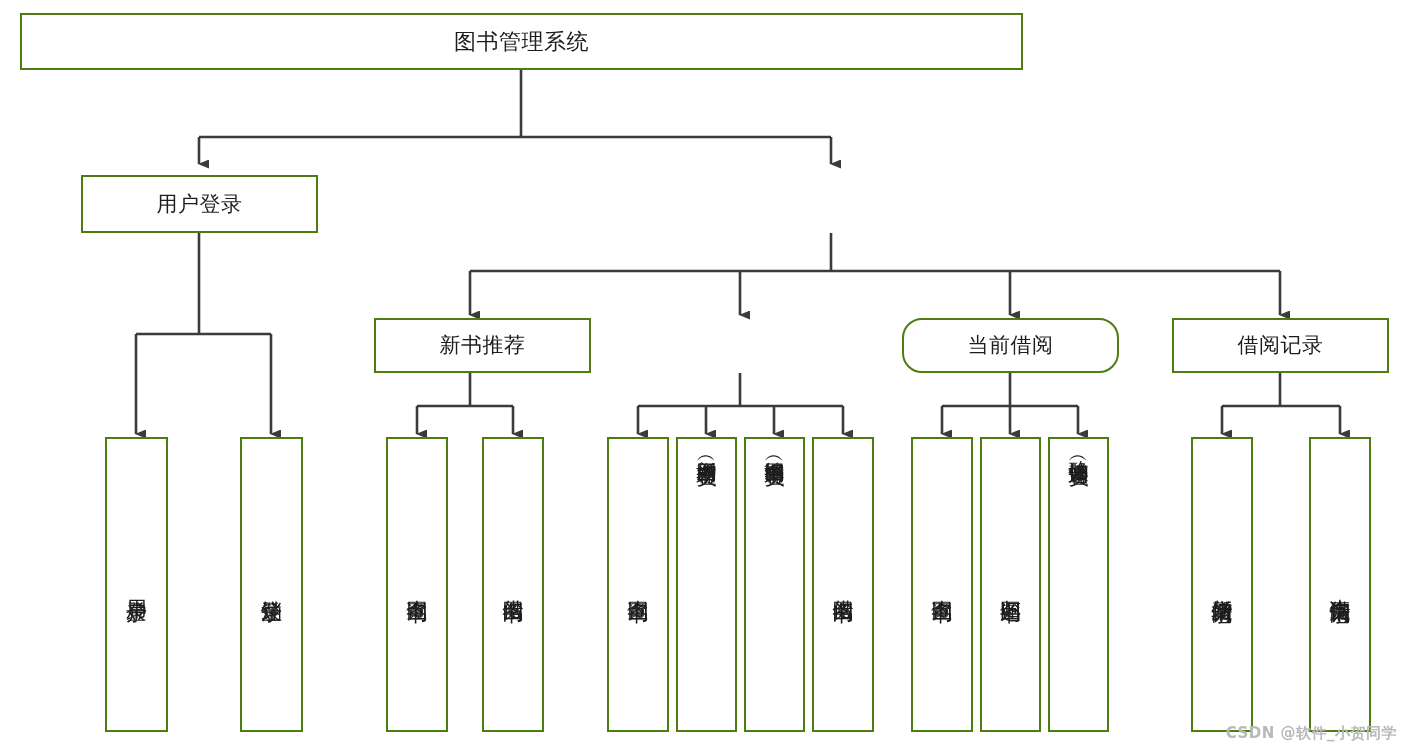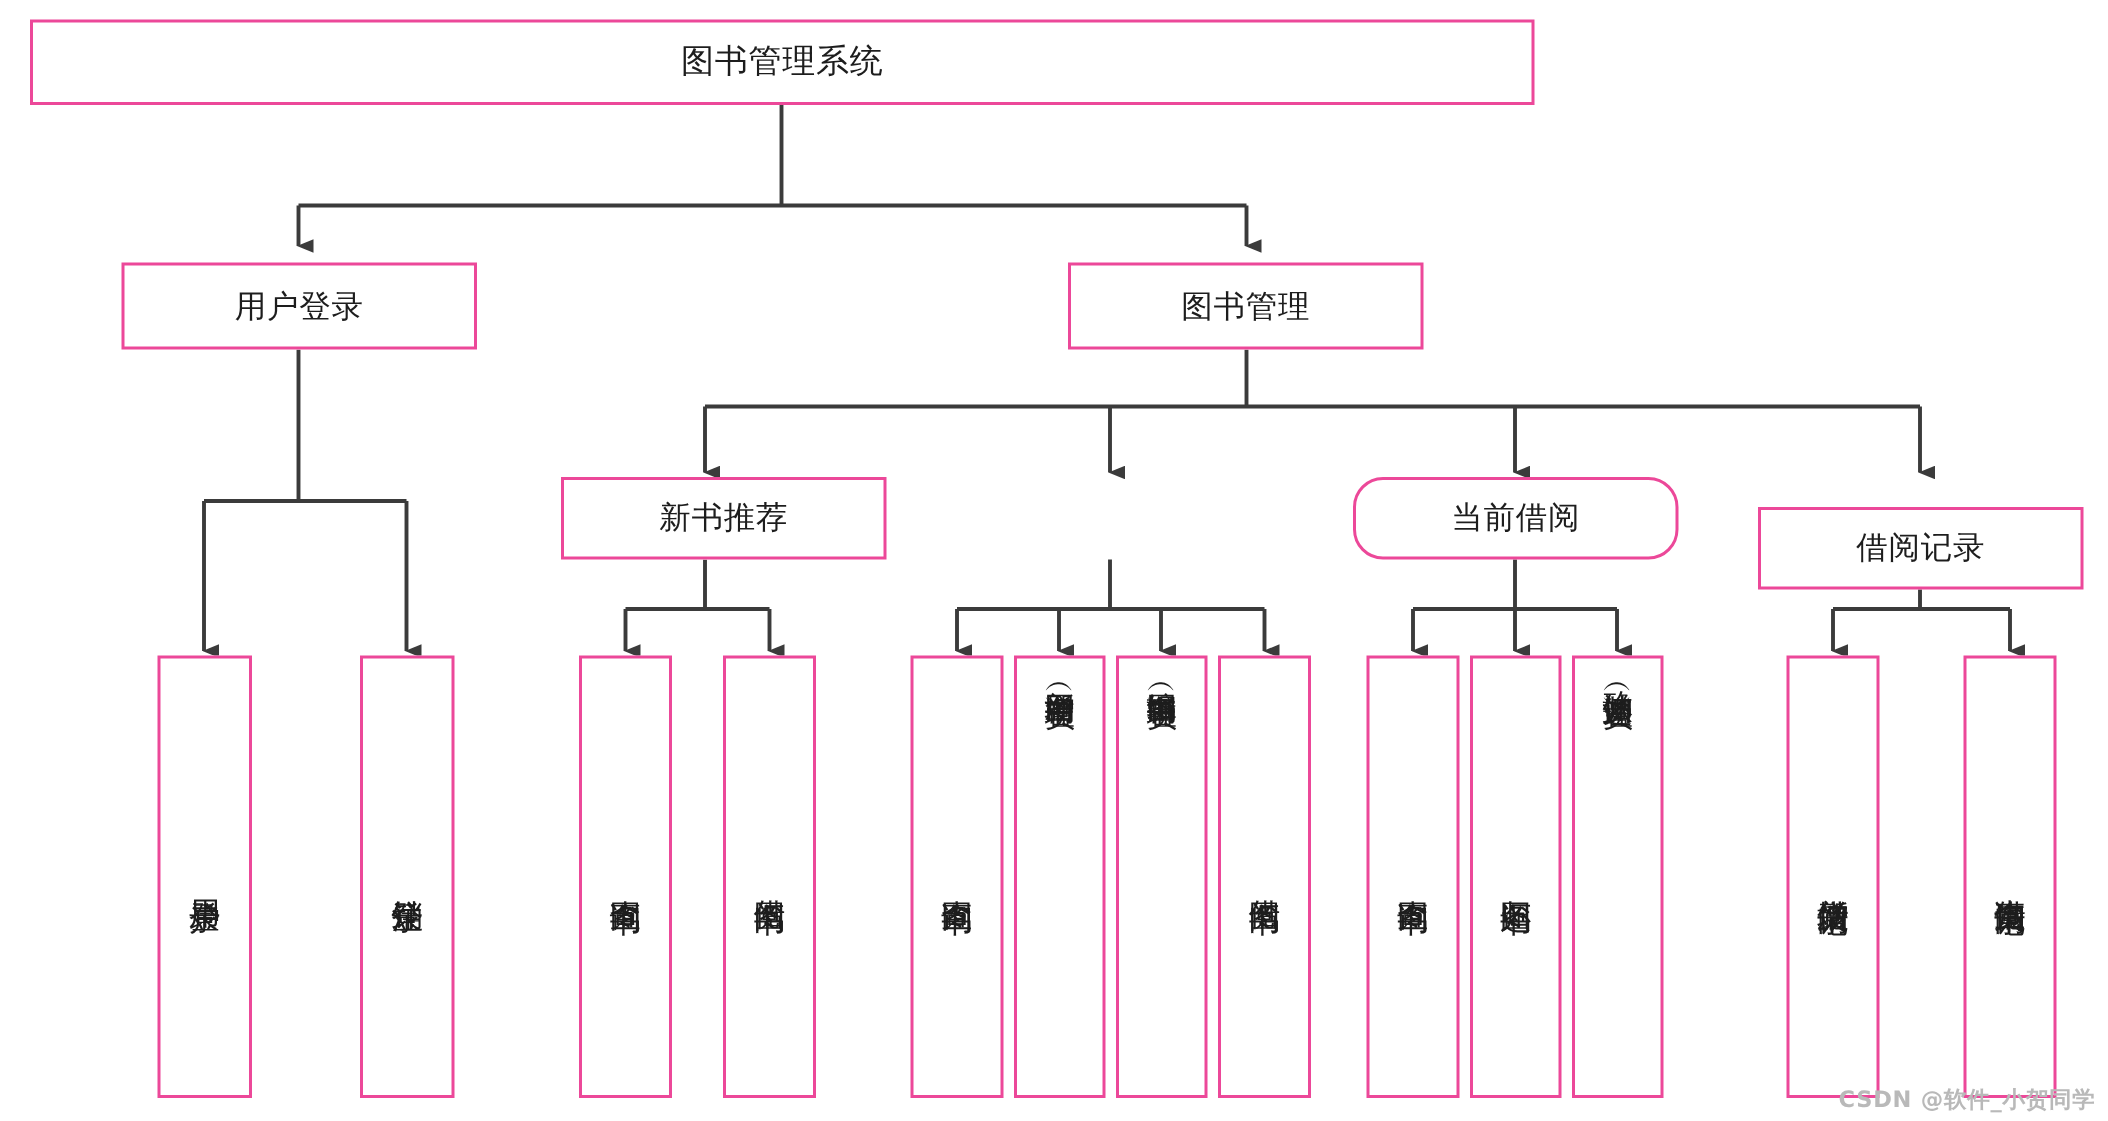--- a/index.html
+++ b/index.html
@@ -23,21 +23,21 @@
     left: 0;
     top: 0;
     width: 1405px;
     height: 747px;
     pointer-events: none;
   }
   .node {
     position: absolute;
     box-sizing: border-box;
     background: #ffffff;
-    border: 2px solid #ec4899;
+    border: 2px solid #4d7c0f;
     display: flex;
     align-items: center;
     justify-content: center;
     color: #1d1d1d;
   }
   .node-label {
     display: block;
     text-align: center;
     line-height: 1.18;
     color: #1d1d1d;
@@ -141,31 +141,28 @@
     </g>
   </svg>
 
   <div class="node horiz root" style="left:20px; top:13px; width:1003px; height:57px;">
     <span class="node-label">图书管理系统</span>
   </div>
 
   <div class="node horiz" style="left:81px; top:175px; width:237px; height:58px;">
     <span class="node-label">用户登录</span>
   </div>
-  <div class="node horiz" style="left:712px; top:175px; width:237px; height:58px;">
-    <span class="node-label">图书管理</span>
-  </div>
 
   <div class="node horiz" style="left:374px; top:318px; width:217px; height:55px;">
     <span class="node-label">新书推荐</span>
   </div>
   <div class="node horiz" style="left:902px; top:318px; width:217px; height:55px;border-radius:20px;">
     <span class="node-label">当前借阅</span>
   </div>
-  <div class="node horiz" style="left:1172px; top:318px; width:217px; height:55px;margin-top:20px;">
+  <div class="node horiz" style="left:1172px; top:318px; width:217px; height:55px;">
     <span class="node-label">借阅记录</span>
   </div>
 
   <div class="node vert centered" style="left:105px; top:437px; width:63px; height:295px;">
     <span class="node-label">用户登录</span>
   </div>
   <div class="node vert centered" style="left:240px; top:437px; width:63px; height:295px;">
     <span class="node-label">注销登录</span>
   </div>
 

